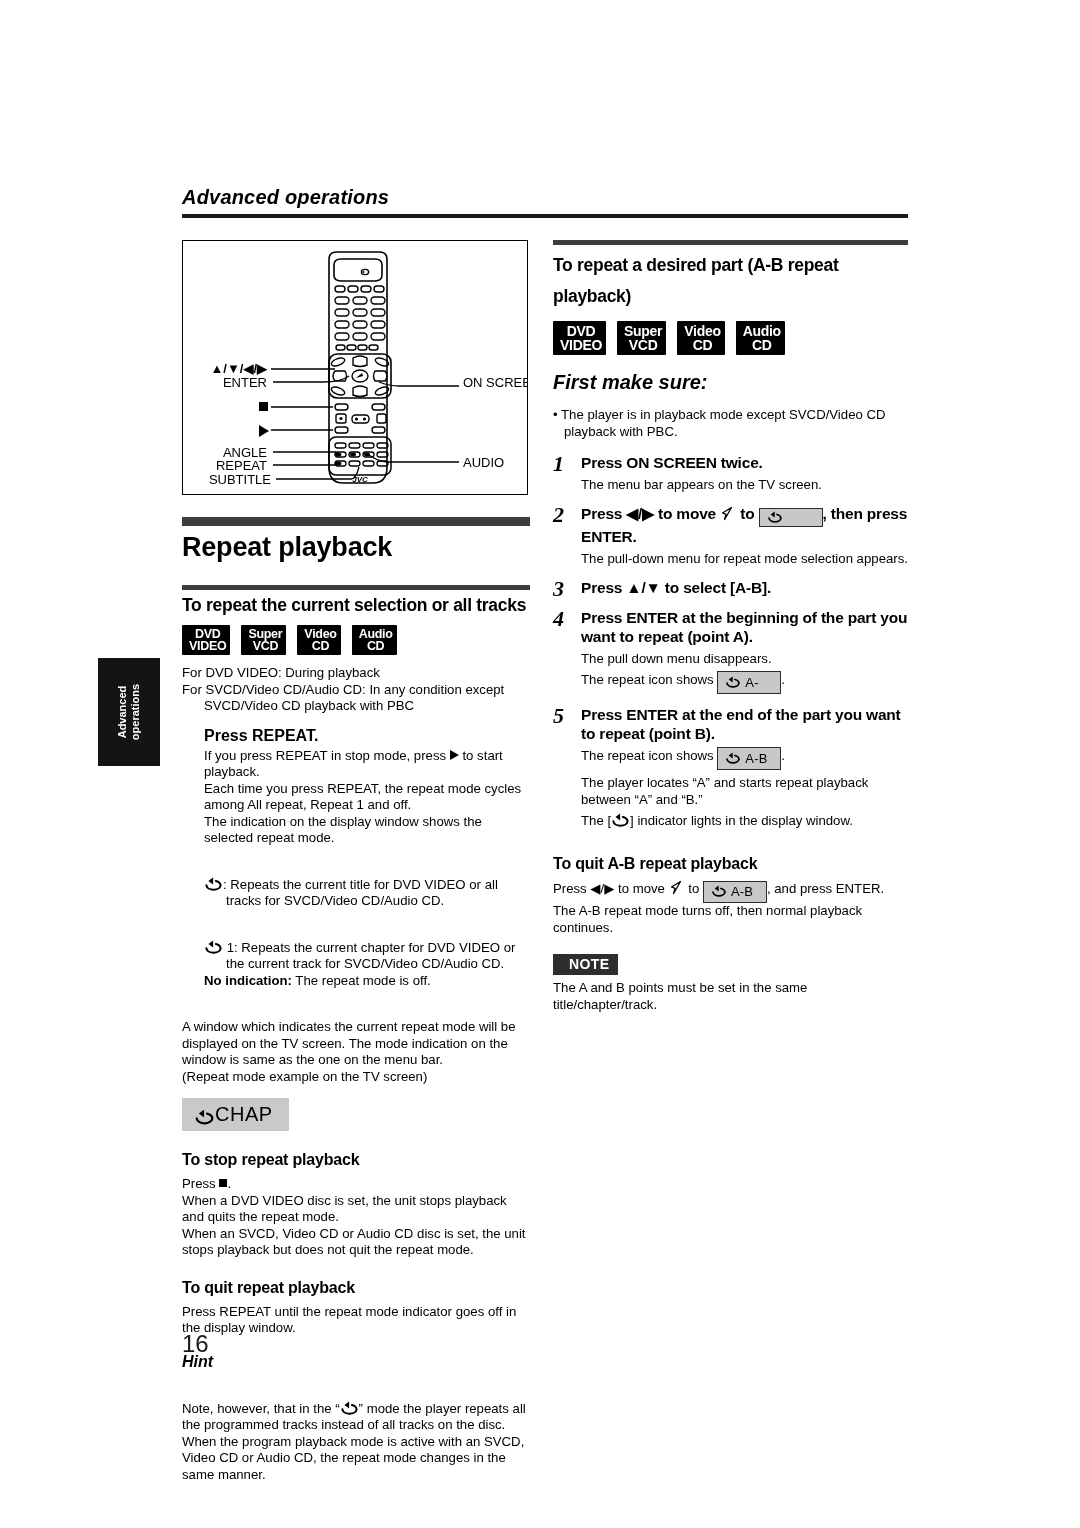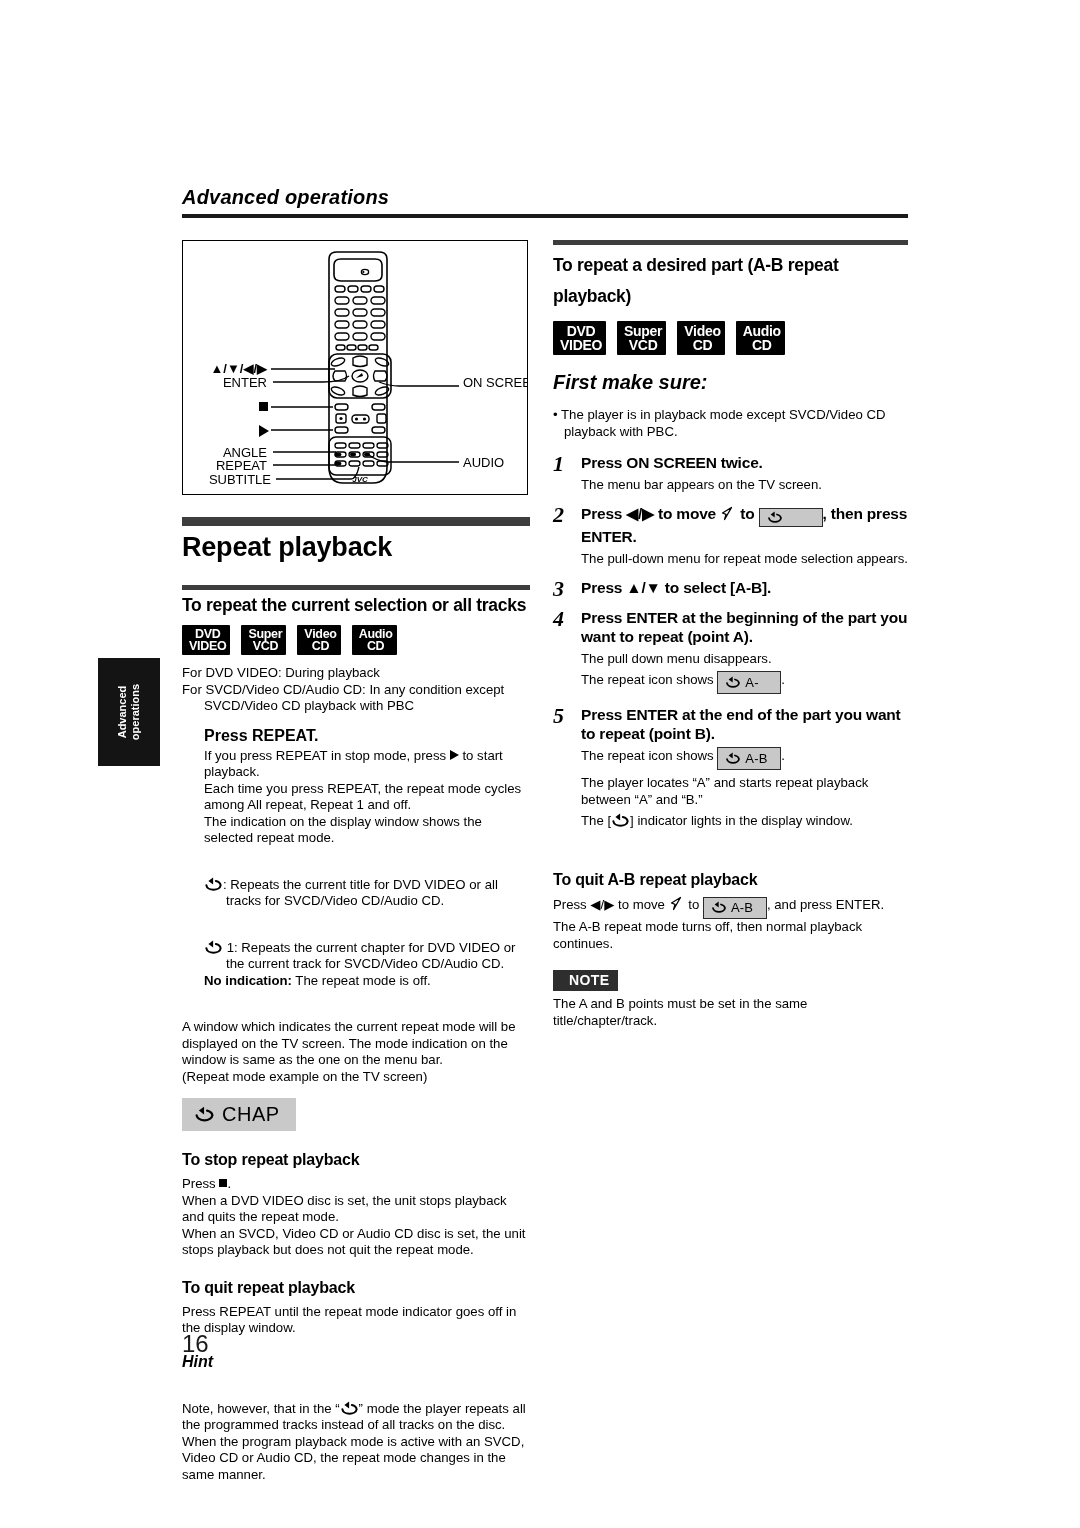--- a/index.html
+++ b/index.html
@@ -206,22 +206,21 @@
     padding: 2px 9px 2px 7px;
     vertical-align: -5px;
   }
   .chip.bordered { border: 1.5px solid #2b2b2b; }
   .chip .chip-text {
     font-size: 13px;
     letter-spacing: 0.2px;
   }
   .chip-chap {
     display: inline-flex;
-    align-items: center;
-    gap: 7px;
+    align-items: flex-end;
     background: #c9c9c9;
     padding: 5px 16px 5px 12px;
   }
   .chip-chap .chip-text { font-size: 20px; letter-spacing: 0.5px; }
   .chip-wide { min-width: 46px; justify-content: flex-start; }
 
   
   .step {
     position: relative;
     padding-left: 28px;
@@ -621,21 +620,21 @@
             </svg>
             <span class="chip-text">A-B</span>
           </span><span>.</span></div>
       <div class="step-body">The player locates “A” and starts repeat playback between “A” and “B.”</div>
       <div class="step-body"><span>The [</span><svg class="icon-repeat" viewBox="0 0 24 19">
             <path d="M3 10.5 a9 6.2 0 0 0 9 5.6 a9 6.2 0 0 0 9 -5.6 a9 6.2 0 0 0 -6 -5.5" fill="none" stroke="#000" stroke-width="2.6" stroke-linecap="round"></path>
             <path d="M11.5 0.6 l-6 4.4 l6 4.4 z" fill="#000"></path>
           </svg><span>] indicator lights in the display window.</span></div>
     </div>
 
-    <h3 class="minor-title" style="margin-top:42px;">To quit A-B repeat playback</h3>
+    <h3 class="minor-title" style="margin-top:26px;">To quit A-B repeat playback</h3>
     <p class="body"><span>Press ◀/▶ to move </span><svg class="icon-cursor" viewBox="0 0 16 16">
           <path d="M11.5 1.5 L2.5 7 L6 8.4 L4.6 13.5 L11.5 1.5 Z" fill="#fff" stroke="#000" stroke-width="1.3" stroke-linejoin="round"></path>
         </svg><span> to </span><span class="chip bordered chip-wide">
           <svg class="icon-repeat sm" viewBox="0 0 24 19">
             <path d="M3 10.5 a9 6.2 0 0 0 9 5.6 a9 6.2 0 0 0 9 -5.6 a9 6.2 0 0 0 -6 -5.5" fill="none" stroke="#000" stroke-width="2.6" stroke-linecap="round"></path>
             <path d="M11.5 0.6 l-6 4.4 l6 4.4 z" fill="#000"></path>
           </svg>
           <span class="chip-text">A-B</span>
         </span><span>, and press ENTER. The A-B repeat mode turns off, then normal playback continues.</span></p>
 

